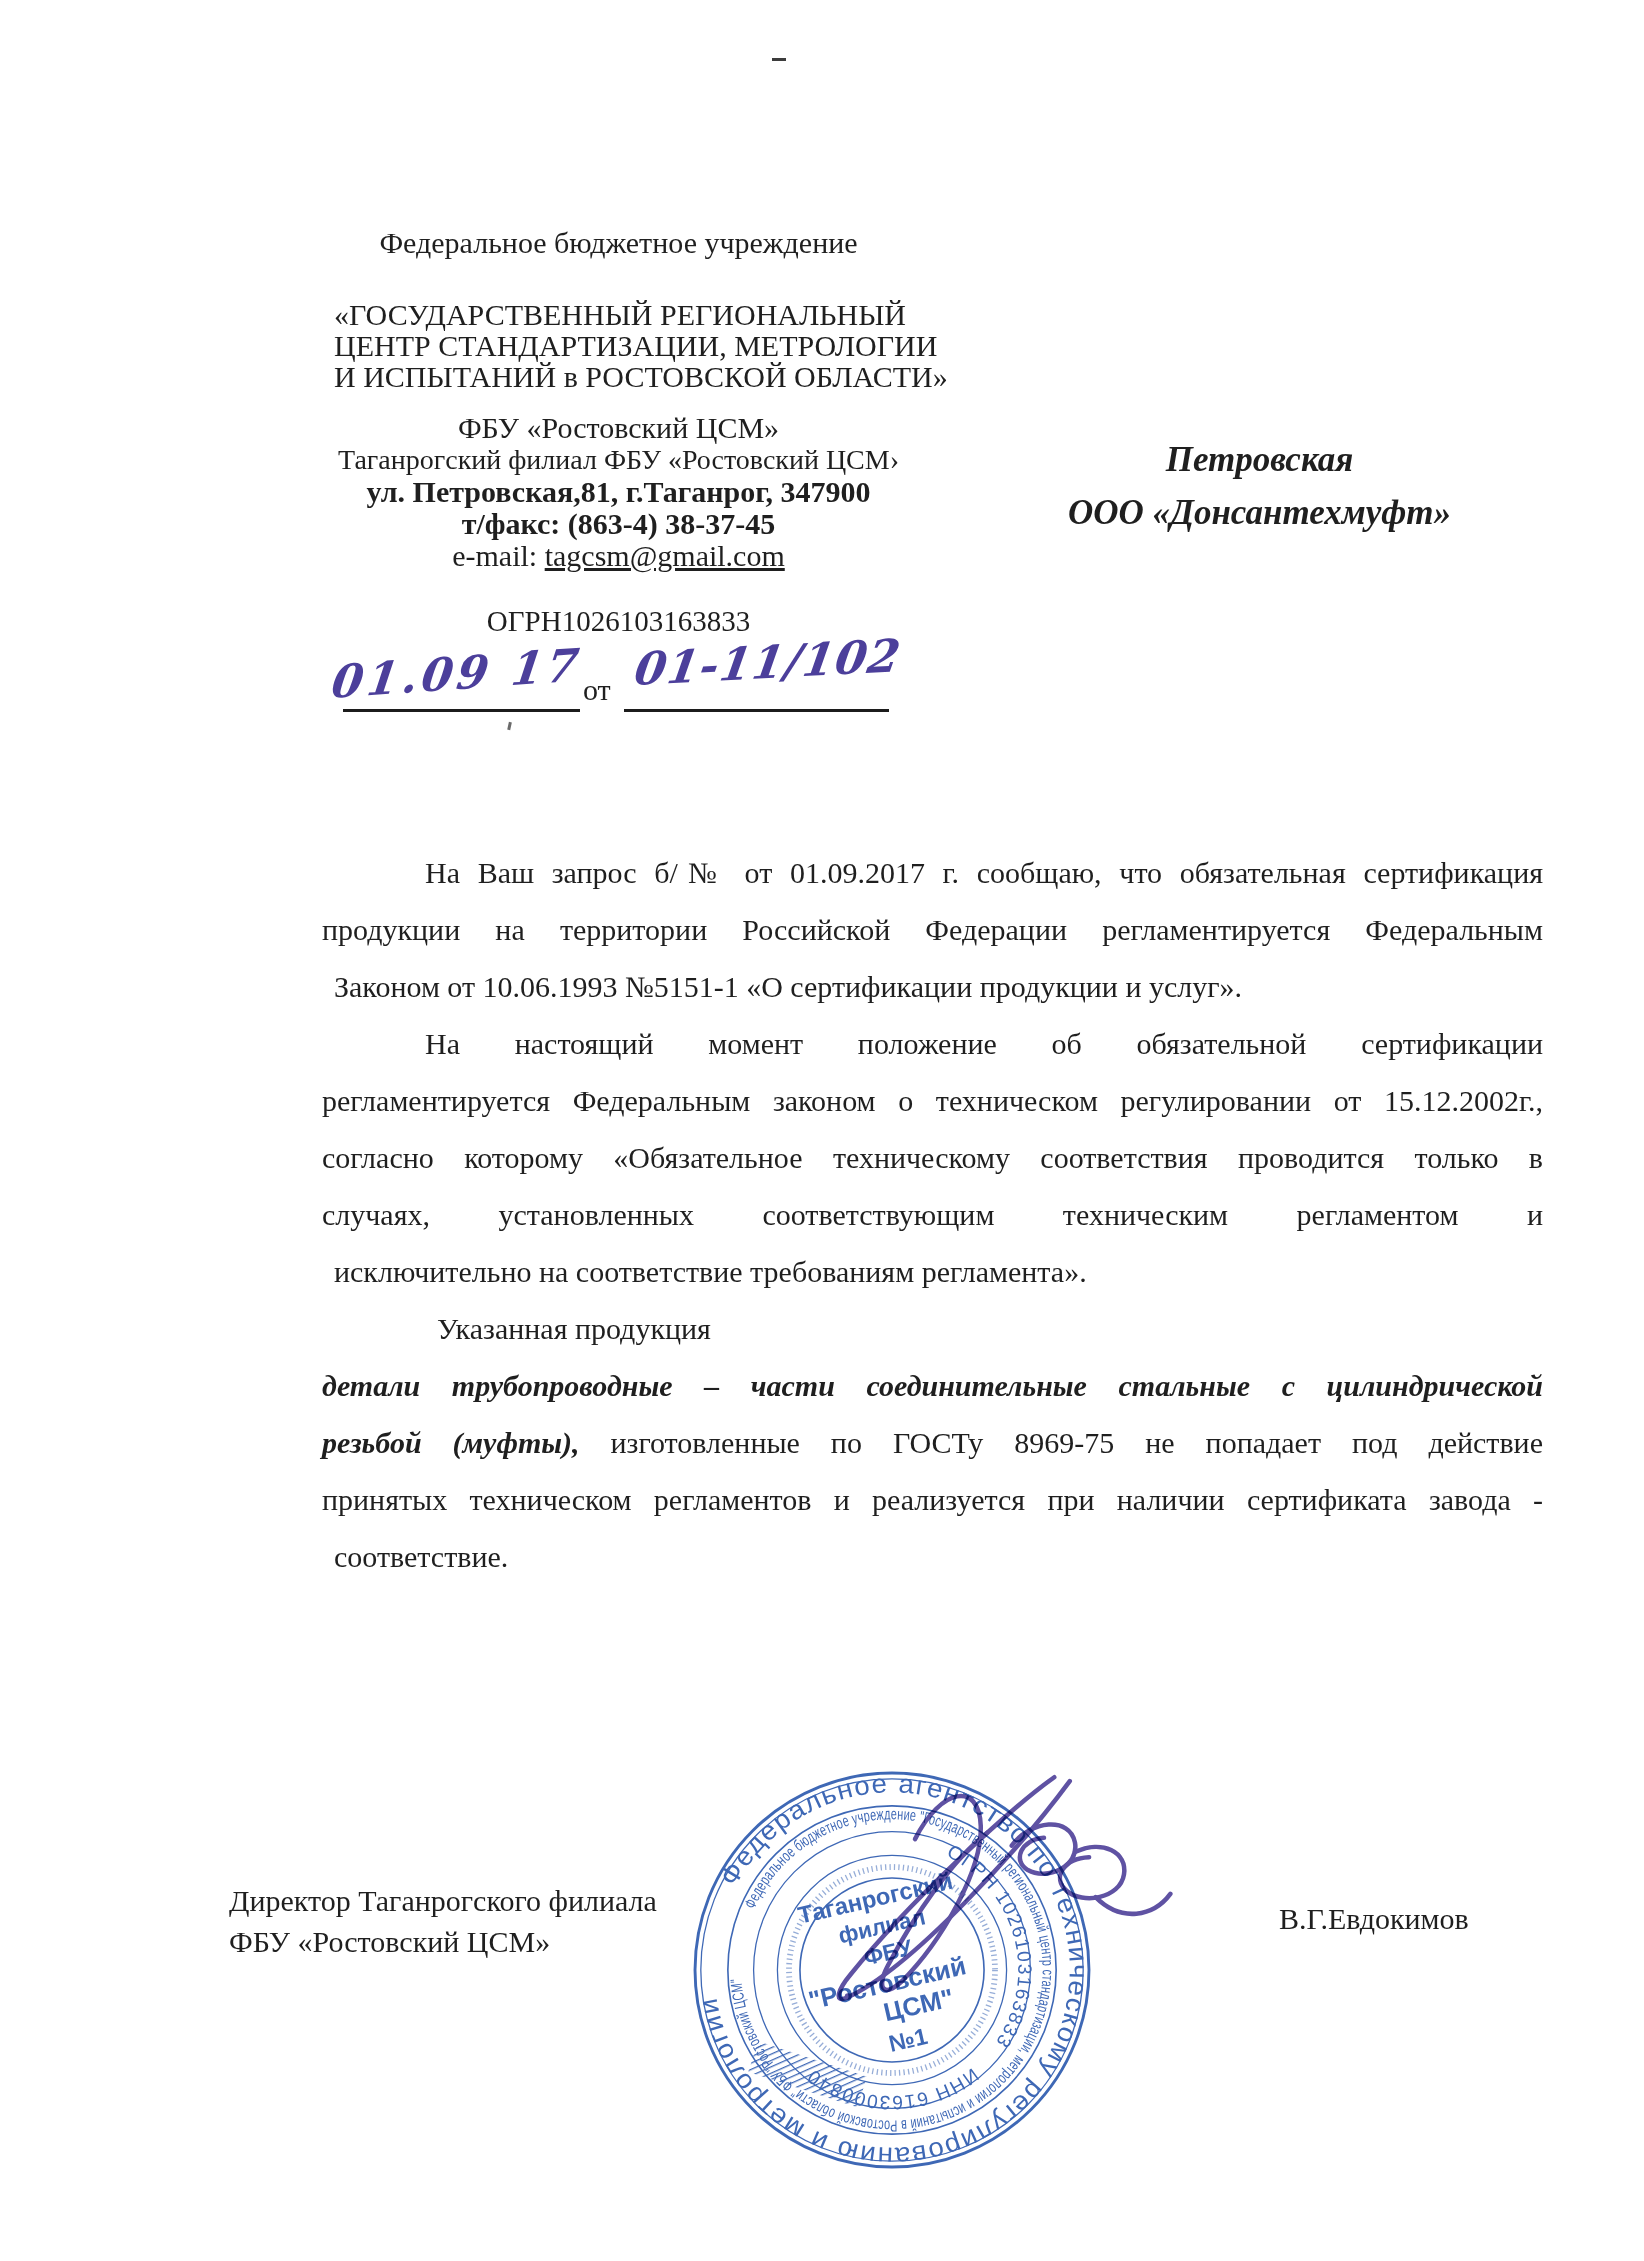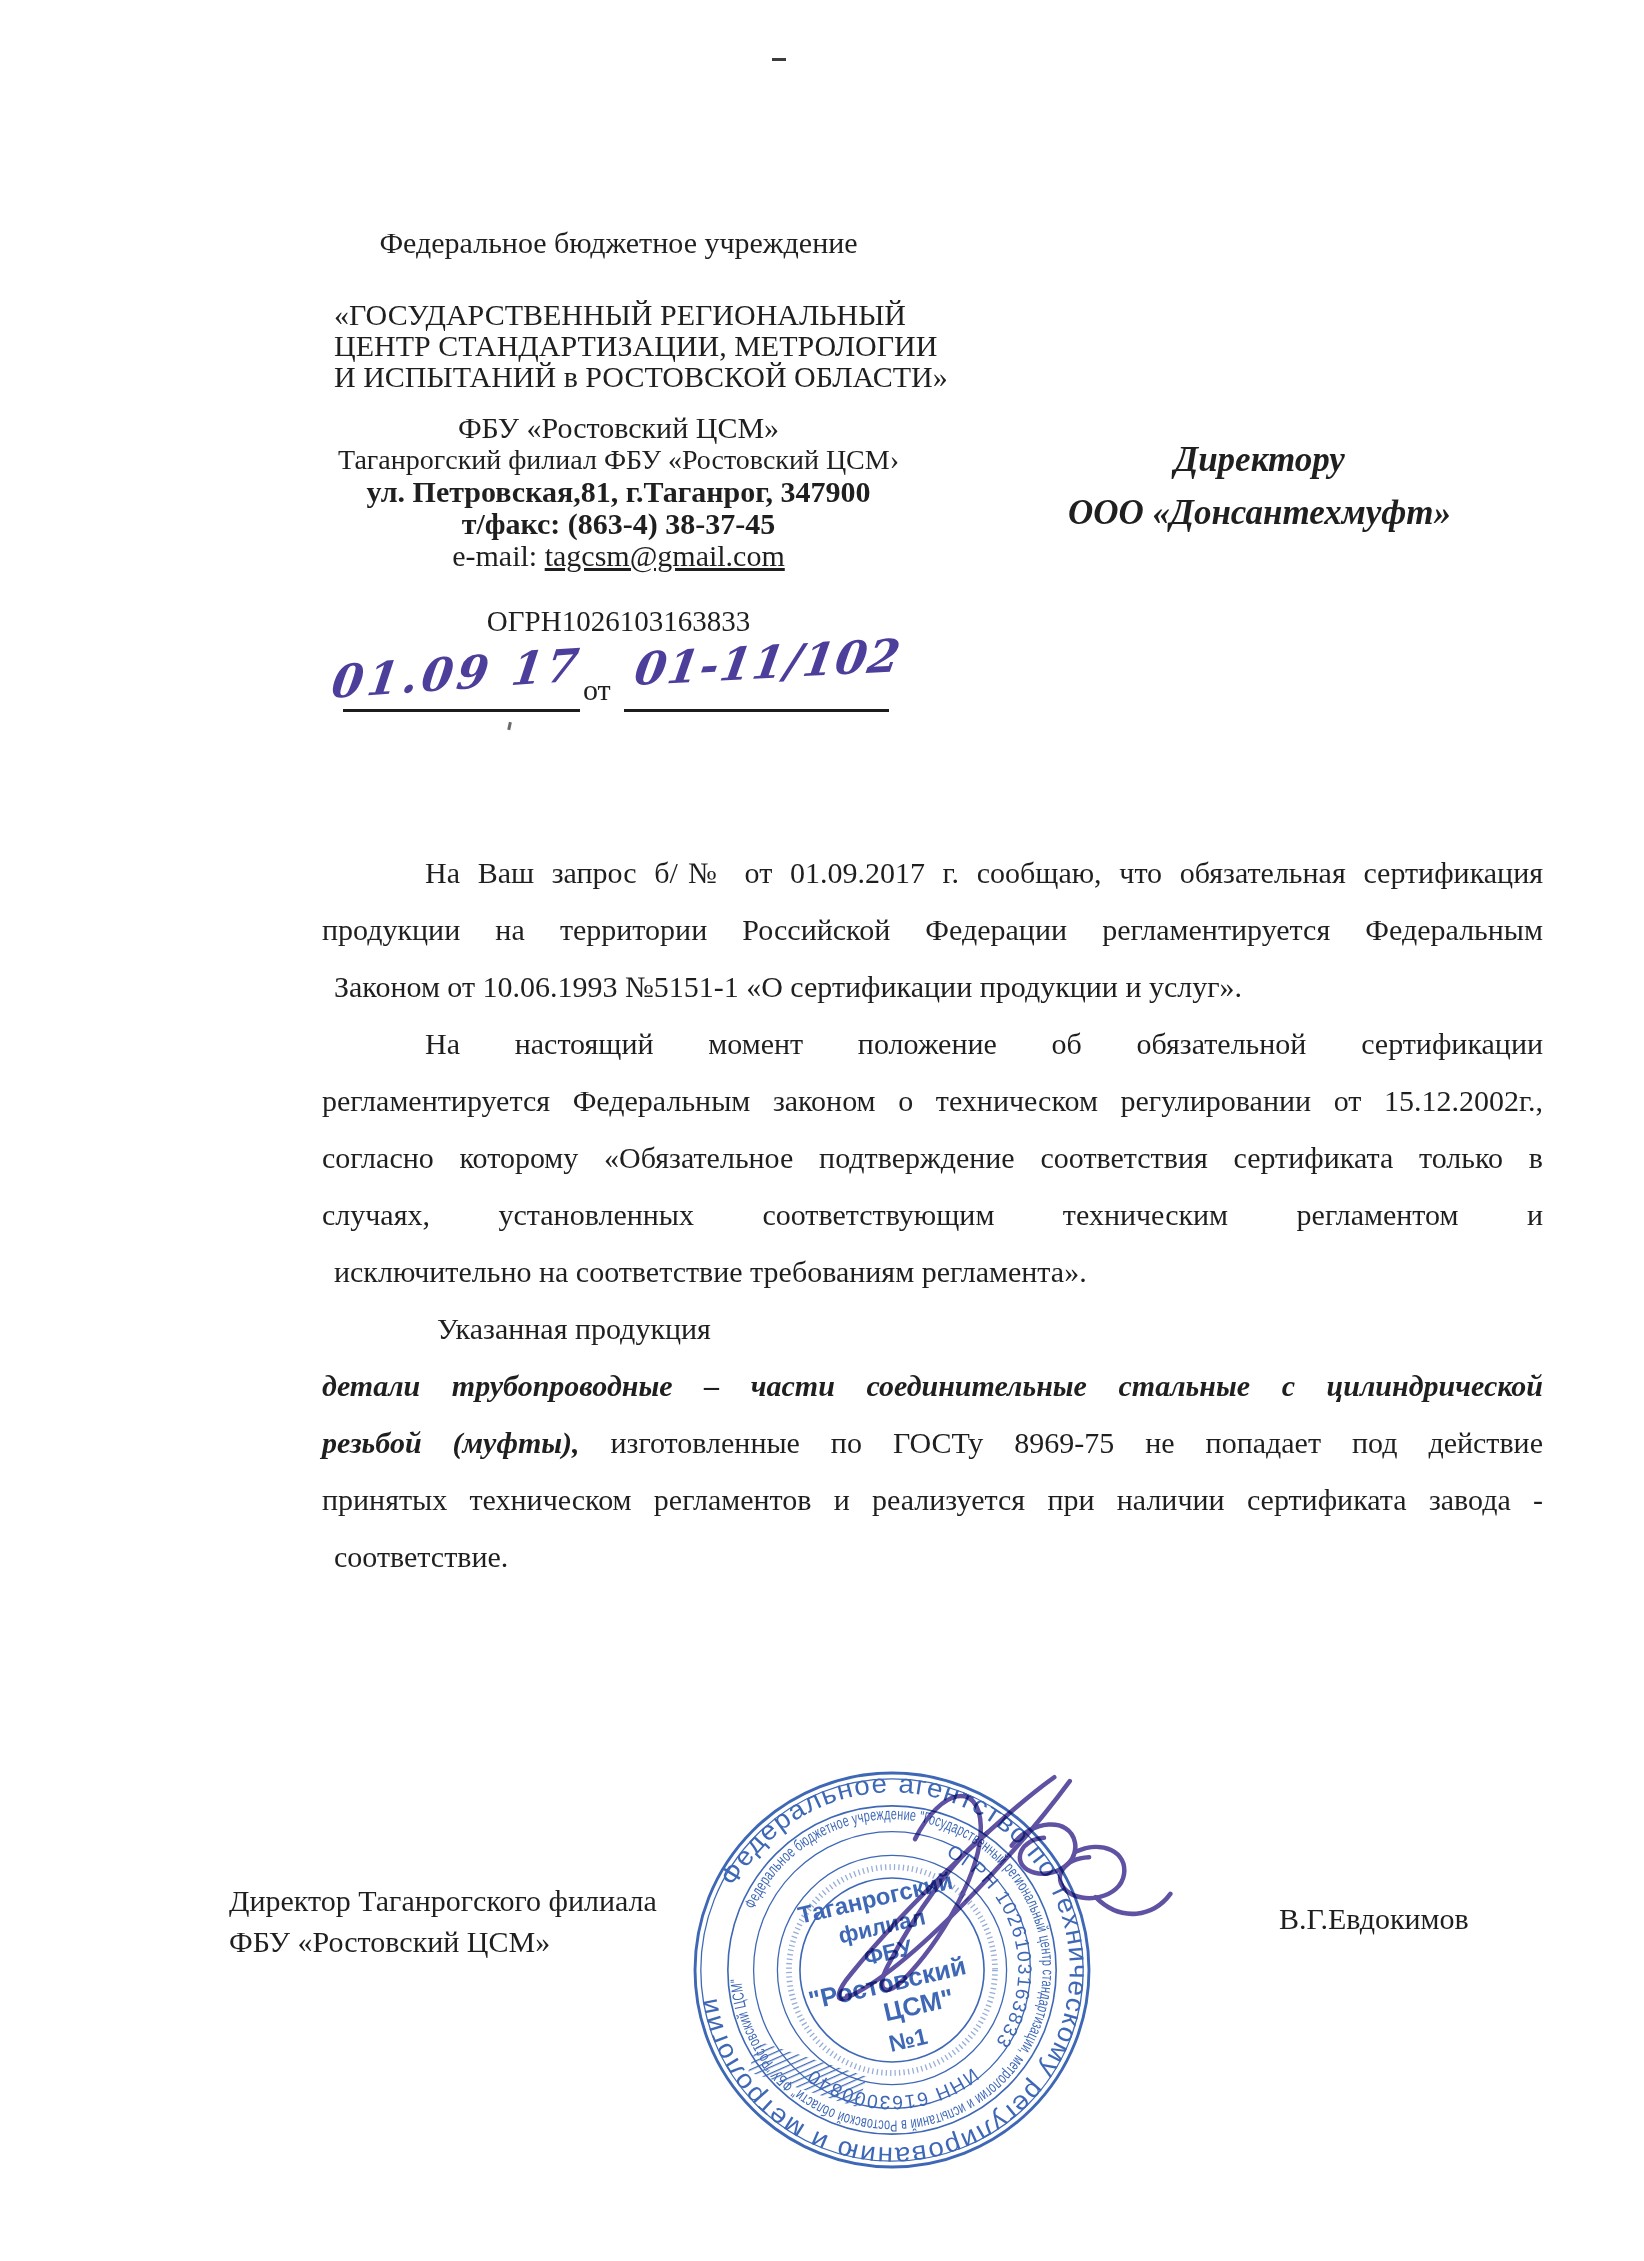--- a/index.html
+++ b/index.html
@@ -75,39 +75,39 @@
       </div>
     <div class="c">ФБУ «Ростовский ЦСМ»</div>
     <div class="c hdr-branch">Таганрогский филиал ФБУ «Ростовский ЦСМ›</div>
     <div class="c hdr-addr">ул. Петровская,81, г.Таганрог, 347900</div>
     <div class="c hdr-fax">т/факс: (863-4) 38-37-45</div>
     <div class="c hdr-email"><span>e-mail: </span><span class="u">tagcsm@gmail.com</span></div>
     <div class="c hdr-ogrn">ОГРН1026103163833</div>
   </div>
 
   <div class="addressee">
-    <div>Директору</div>
+    <div>Петровская</div>
     <div>ООО  «Донсантехмуфт»</div>
   </div>
 
   <div class="refline">
     <div class="hw hw-date">01.09 17</div>
     <div class="u1"></div>
     <div class="ot">от</div>
     <div class="hw hw-num">01-11/102</div>
     <div class="u2"></div>
   </div>
 
   <div class="bodytext">
       <div class="body-line indent"><span>На Ваш запрос  б/№ от 01.09.2017 г. сообщаю, что обязательная сертификация</span></div>
       <div class="body-line"><span>продукции на территории Российской Федерации регламентируется Федеральным</span></div>
       <div class="body-line last"><span>Законом от 10.06.1993 №5151-1 «О сертификации продукции и услуг».</span></div>
       <div class="body-line indent"><span>На настоящий момент положение об обязательной сертификации</span></div>
       <div class="body-line"><span>регламентируется Федеральным законом о техническом регулировании от 15.12.2002г.,</span></div>
-      <div class="body-line"><span>согласно которому «Обязательное подтверждение соответствия сертификата только в</span></div>
+      <div class="body-line"><span>согласно которому «Обязательное техническому соответствия проводится только в</span></div>
       <div class="body-line"><span>случаях, установленных соответствующим техническим регламентом и</span></div>
       <div class="body-line last"><span>исключительно на соответствие требованиям регламента».</span></div>
       <div class="body-line indent last"><span>Указанная продукция</span></div>
       <div class="body-line"><span class="bi">детали трубопроводные – части соединительные стальные с цилиндрической</span></div>
       <div class="body-line"><span class="bi">резьбой (муфты),</span><span> изготовленные по ГОСТу 8969-75 не попадает под действие</span></div>
       <div class="body-line"><span>принятых техническом регламентов и реализуется при наличии сертификата завода -</span></div>
       <div class="body-line last"><span>соответствие.</span></div>
     </div>
 
   <div class="sig-post">

